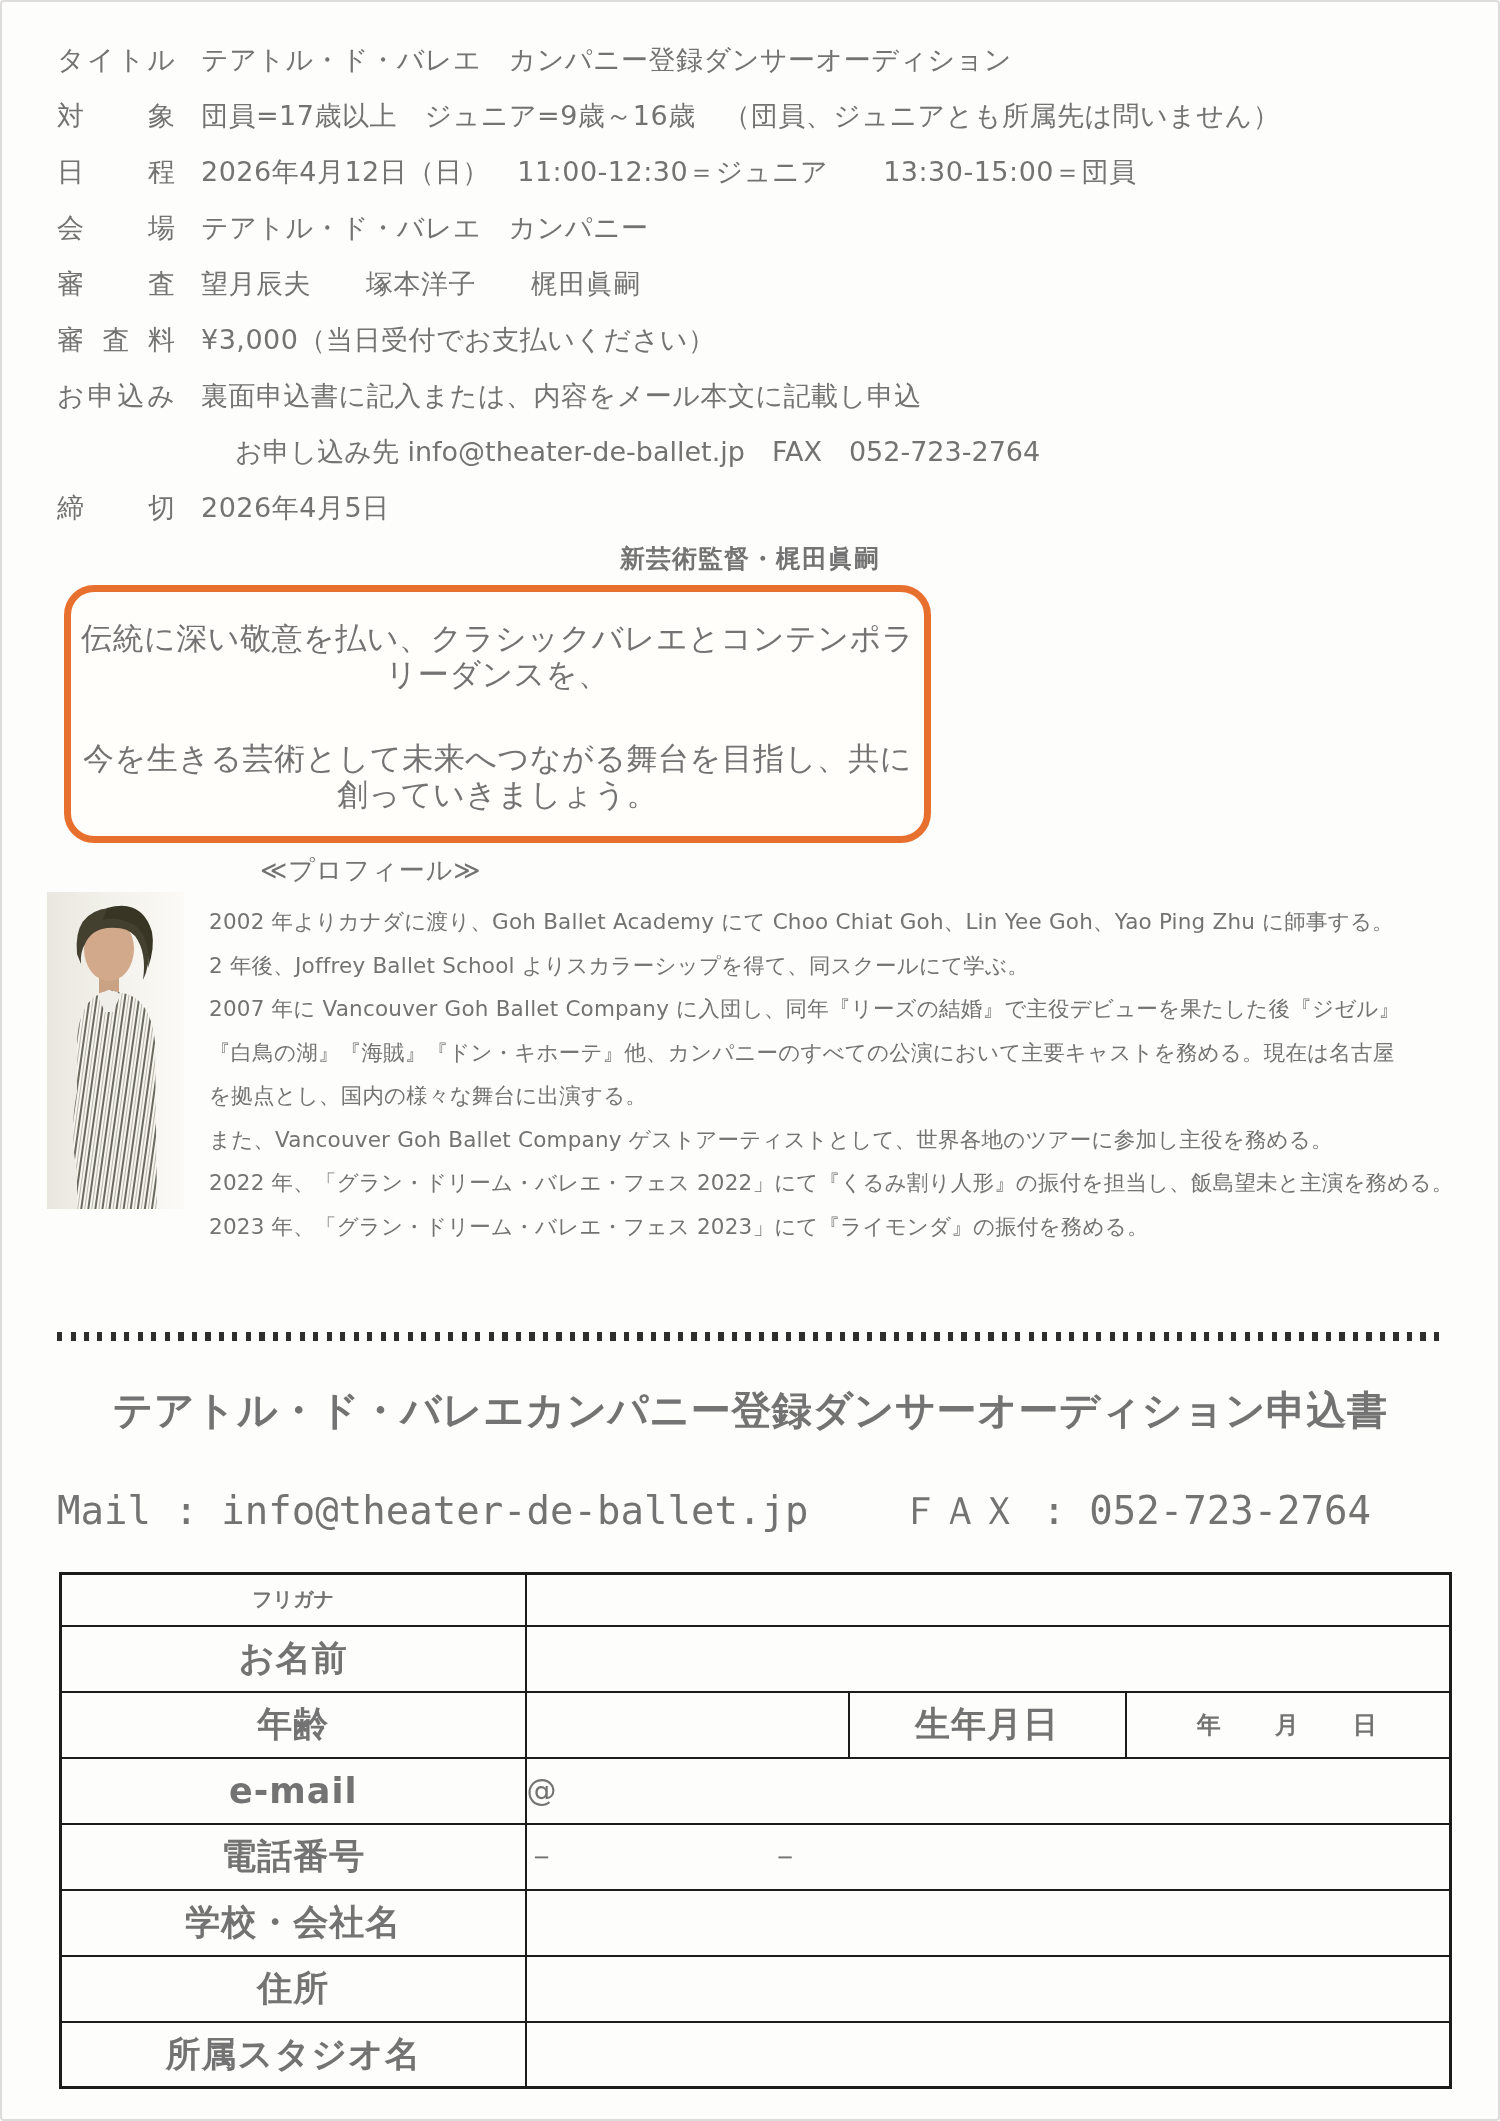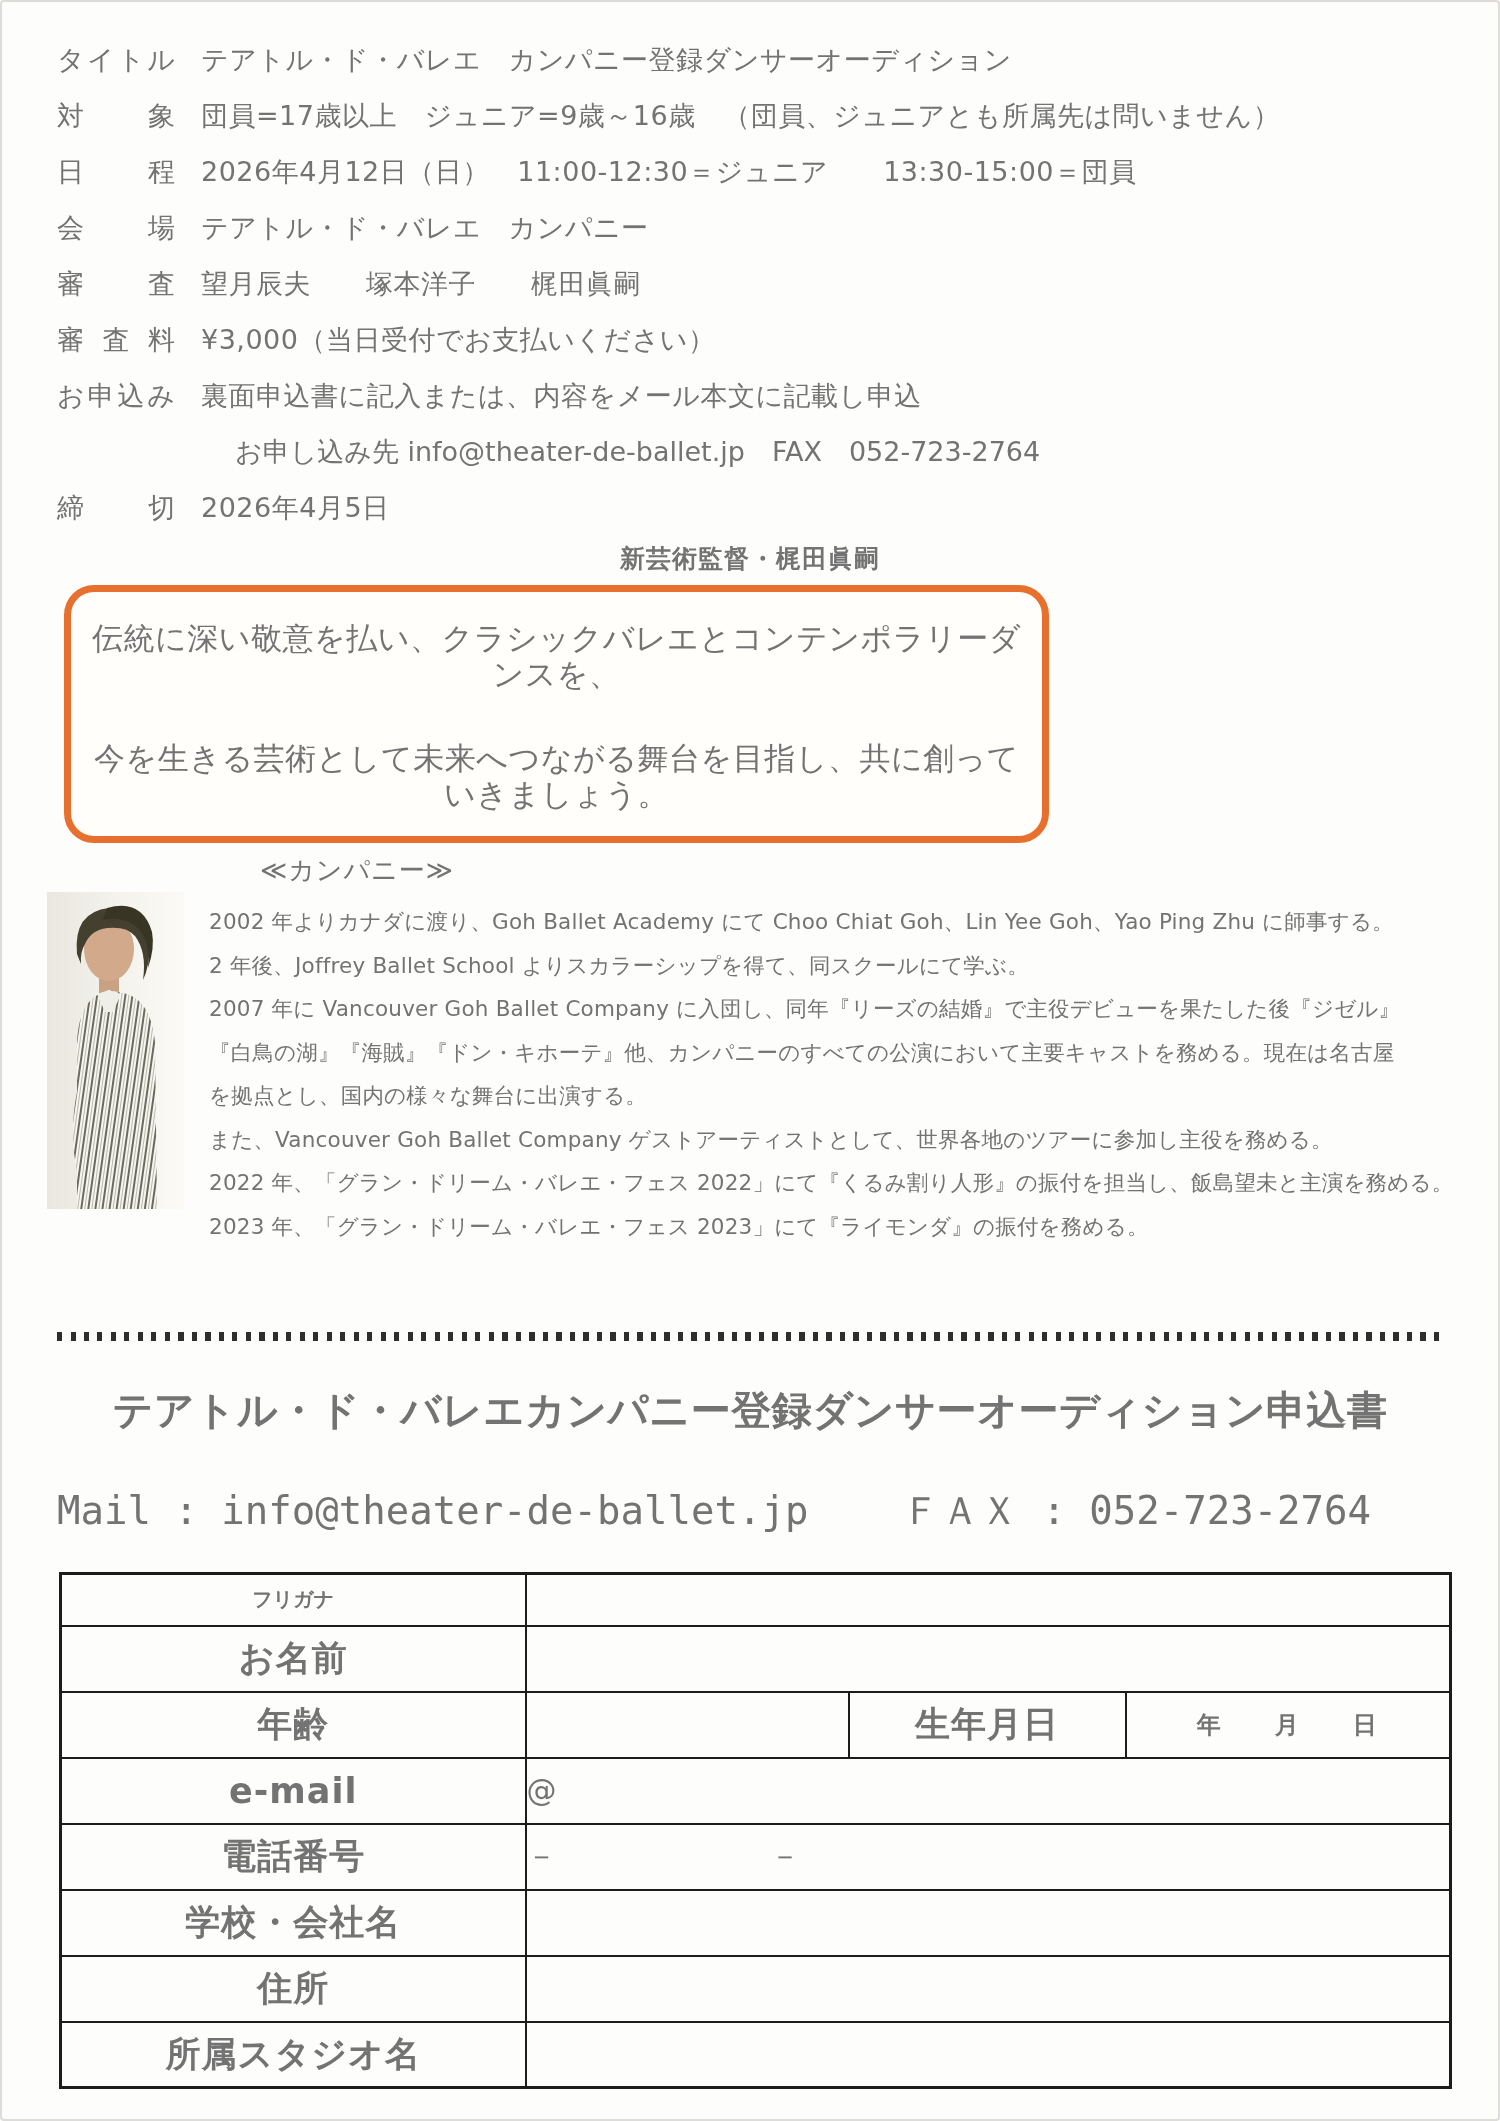--- a/index.html
+++ b/index.html
@@ -24,21 +24,21 @@
     margin-right:26px;
   }
   .info-value{letter-spacing:0.5px;}
   .info-cont{font-size:27px;line-height:56px;padding-left:178px;white-space:nowrap;}
   
   .director-heading{
     text-align:center;font-size:25px;font-weight:bold;margin-top:6px;
     letter-spacing:1px;
   }
   .quote-box{
-    width:985px;margin:10px 0 0 62px;
+    width:867px;margin:10px 0 0 62px;
     border:7px solid #e8702f;border-radius:30px;
     background:#fffefb;
     padding:28px 10px 24px 10px;
     box-sizing:border-box;
   }
   .quote-line{margin:0;text-align:center;font-size:31px;line-height:36px;letter-spacing:0.5px;}
   .quote-line + .quote-line{margin-top:48px;}
   
   .profile{margin-top:10px;}
   .profile-heading{margin-left:258px;font-size:26px;letter-spacing:1px;}
@@ -127,21 +127,21 @@
     </div>
   </div>
 
   <div class="director-heading">新芸術監督・梶田眞嗣</div>
   <div class="quote-box" style="border-color: rgb(232, 112, 47);">
     <p class="quote-line">伝統に深い敬意を払い、クラシックバレエとコンテンポラリーダンスを、</p>
     <p class="quote-line">今を生きる芸術として未来へつながる舞台を目指し、共に創っていきましょう。</p>
   </div>
 
   <div class="profile">
-    <div class="profile-heading">≪カンパニー≫</div>
+    <div class="profile-heading">≪プロフィール≫</div>
     <div class="profile-body">
       <div class="photo">
         <svg width="137" height="317" viewBox="0 0 137 317" xmlns="http://www.w3.org/2000/svg">
           <defs>
             <linearGradient id="bg" x1="0" y1="0" x2="1" y2="0">
               <stop offset="0" stop-color="#e9e7df"></stop>
               <stop offset="0.5" stop-color="#f3f2ec"></stop>
               <stop offset="1" stop-color="#fbfaf6"></stop>
             </linearGradient>
             <pattern id="stripes" width="7" height="7" patternTransform="rotate(8)" patternUnits="userSpaceOnUse">

